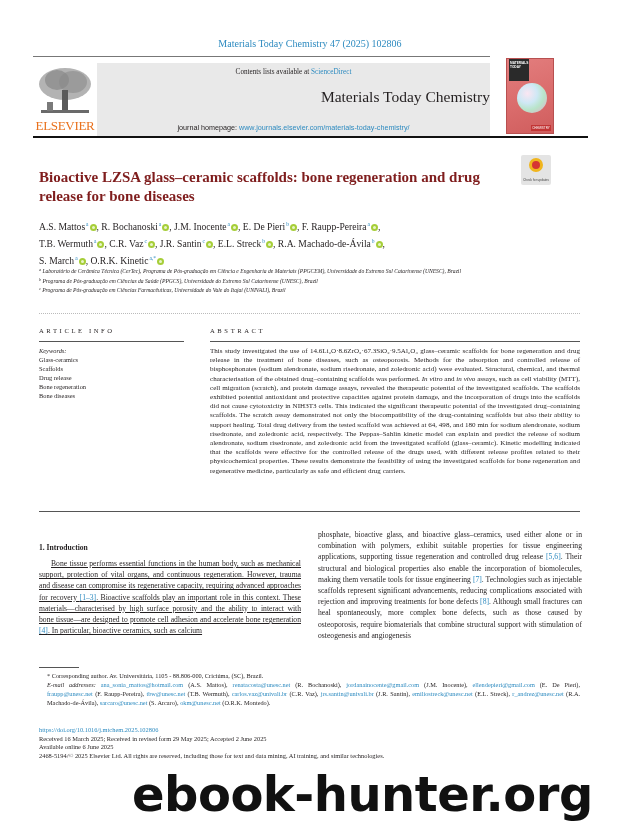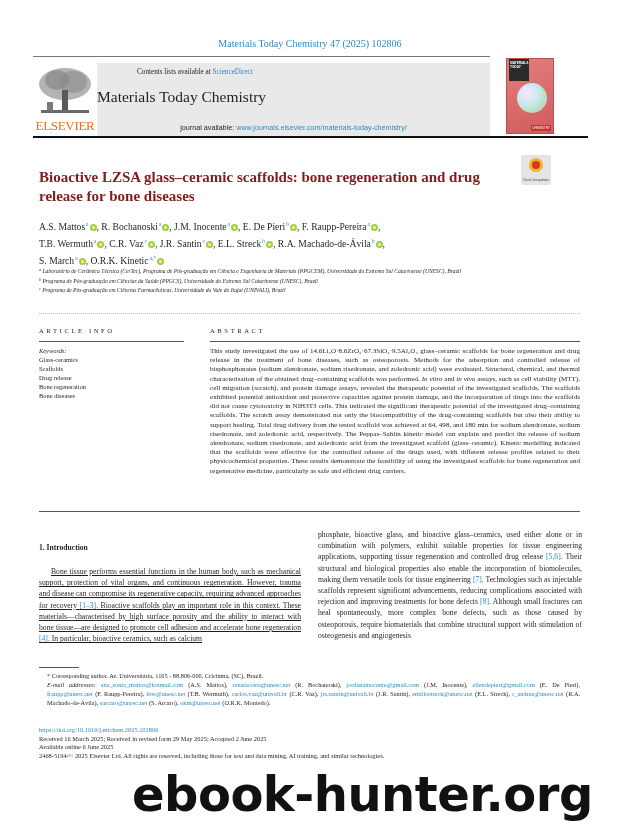--- a/index.html
+++ b/index.html
@@ -8,22 +8,22 @@
   a, .link { color: #2e8bc0; text-decoration: none; }
 
   .journal-ref { position: absolute; top: 38px; left: 0; width: 620px; text-align: center; font-size: 10px; color: #2e8bc0; }
 
   .header { position: absolute; top: 56px; left: 33px; width: 457px; height: 80px; }
   .header-topline { position: absolute; top: 0; left: 0; width: 457px; border-top: 1px solid #777; }
   .elsevier-logo { position: absolute; top: 6px; left: 0; width: 64px; height: 72px; }
   .elsevier-tree { position: absolute; top: 4px; left: 4px; width: 56px; height: 50px; }
   .elsevier-word { position: absolute; bottom: 0; left: 0; width: 64px; text-align: center; font-size: 13px; color: #e9711c; letter-spacing: -0.3px; }
   .header-box { position: absolute; top: 7px; left: 64px; width: 393px; height: 73px; background: #e9e9e9; }
-  .contents { position: absolute; top: 5px; left: 0; width: 100%; font-size: 7.2px; margin-left: 40px; }
-  .journal-title { position: absolute; top: 25px; left: 0; width: 100%; text-align: left; font-size: 15.5px; color: #231f20; }
+  .contents { position: absolute; top: 5px; left: 0; width: 100%; text-align: center; font-size: 7.2px; }
+  .journal-title { position: absolute; top: 25px; left: 0; width: 100%; text-align: right; font-size: 15.5px; color: #231f20; }
   .homepage { position: absolute; top: 60px; left: 0; width: 100%; text-align: center; font-family: "Liberation Sans", "DejaVu Sans", sans-serif; font-size: 7.2px; }
 
   .cover { position: absolute; top: 58px; left: 506px; width: 48px; height: 76px; background: linear-gradient(160deg,#e37e7e 0%,#d96a6a 60%,#cf5d5d 100%); border: 1px solid #b85050; overflow: hidden; }
   .cover-label { position: absolute; top: 0; left: 2px; width: 20px; height: 22px; background: #2a2a2a; color: #fff; font-family: "Liberation Sans", sans-serif; font-size: 3.2px; font-weight: bold; padding: 2px 1px; line-height: 4px; }
   .cover-orb { position: absolute; top: 24px; left: 10px; width: 30px; height: 30px; border-radius: 50%; background: radial-gradient(circle at 35% 35%, #fbe6f2 0%, #cfe8f5 35%, #b8e4c9 60%, #e9a8c9 100%); }
   .cover-bottom { position: absolute; bottom: 2px; right: 2px; width: 20px; height: 6px; background: #c23535; color: #fff; font-family: "Liberation Sans", sans-serif; font-size: 3px; text-align: center; line-height: 6px; }
 
   .header-bottomline { position: absolute; top: 136px; left: 33px; width: 555px; border-top: 2px solid #111; }
 
   .crossmark { position: absolute; top: 155px; left: 521px; width: 30px; height: 30px; background: #e4e4e4; border-radius: 2px; }
@@ -50,21 +50,21 @@
 
   .keywords { position: absolute; top: 346px; left: 39px; width: 150px; font-size: 6.4px; line-height: 9px; }
   .keywords .kw-label { font-style: italic; }
 
   .abstract { position: absolute; top: 347px; left: 210px; width: 370px; font-size: 7.05px; line-height: 9.2px; text-align: justify; }
 
   .abs-bottom-rule { position: absolute; top: 511px; left: 39px; width: 541px; border-top: 1px solid #555; }
 
   .col-left { position: absolute; top: 543px; left: 39px; width: 262px; }
   .col-right { position: absolute; top: 529px; left: 318px; width: 264px; }
-  .section-head { font-family: "Liberation Serif", serif; font-weight: bold; font-size: 7.6px; margin-bottom: 14px; }
+  .section-head { font-family: "Liberation Serif", serif; font-weight: bold; font-size: 7.6px; margin-bottom: 6px; }
   .body-text { font-size: 7.65px; line-height: 11.2px; text-align: justify; }
   .indent { text-indent: 12px; text-decoration: underline; }
 
   .fn-rule { position: absolute; top: 667px; left: 39px; width: 40px; border-top: 1px solid #555; }
   .footnotes { position: absolute; top: 671px; left: 39px; width: 541px; font-size: 6.3px; line-height: 9px; text-align: justify; }
   .footnotes .fn-indent { padding-left: 8px; }
   .footnotes .em-label { font-style: italic; }
 
   .pubinfo { position: absolute; top: 726px; left: 39px; width: 541px; font-size: 6.4px; line-height: 8.5px; }
 
@@ -87,21 +87,21 @@
       <rect x="10" y="36" width="6" height="9" fill="#7a7a7a"></rect>
     </svg>
     <div class="elsevier-word">ELSEVIER</div>
   </div>
   <div class="header-box">
     <div class="contents">
       <span>Contents lists available at </span><span class="link">ScienceDirect</span>
     </div>
     <div class="journal-title">Materials Today Chemistry</div>
     <div class="homepage">
-      <span>journal available: </span><span class="link">www.journals.elsevier.com/materials-today-chemistry/</span>
+      <span>journal homepage: </span><span class="link">www.journals.elsevier.com/materials-today-chemistry/</span>
     </div>
   </div>
 </div>
 
 <div class="cover">
   <div class="cover-label">MATERIALS TODAY</div>
   <div class="cover-orb"></div>
   <div class="cover-bottom">CHEMISTRY</div>
 </div>
 

